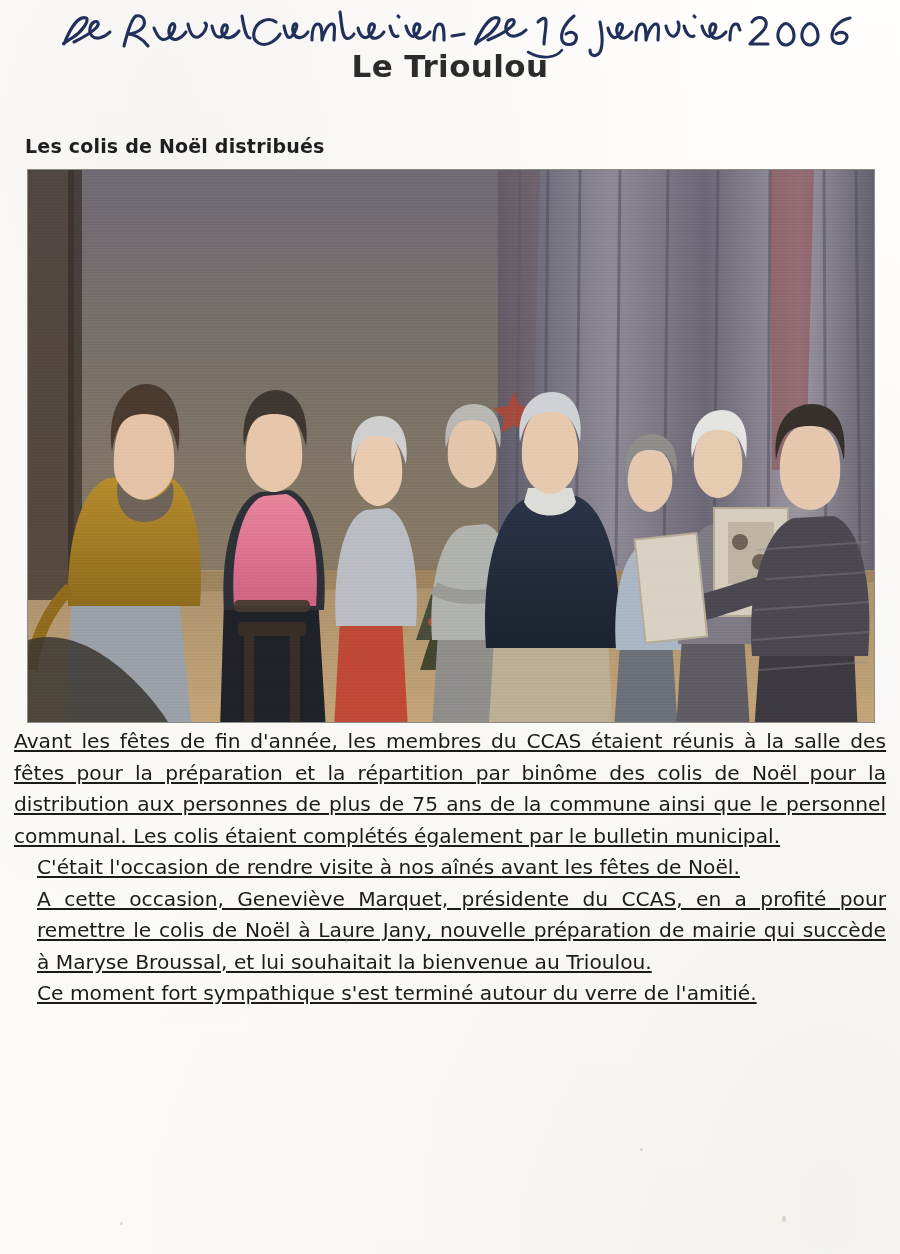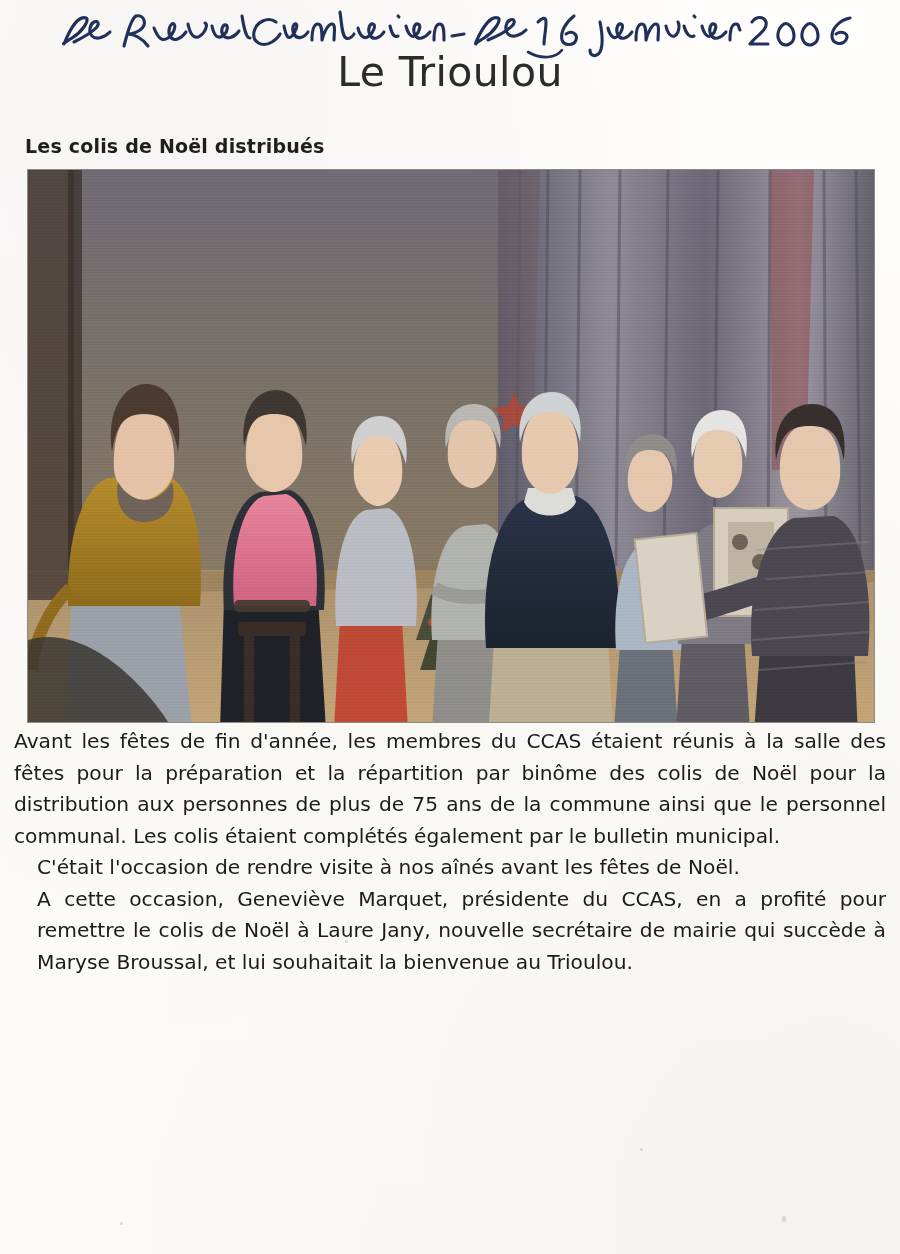--- a/index.html
+++ b/index.html
@@ -40,22 +40,22 @@
   .handwriting svg { display: block; }
 
   
   .commune-title {
     position: absolute;
     top: 48px;
     left: 0;
     width: 900px;
     text-align: center;
     font-family: "DejaVu Sans", sans-serif;
-    font-weight: normal;
-    font-size: 41px;
+    font-weight: bold;
+    font-size: 31px;
     letter-spacing: 0.4px;
     color: #2b2b2b;
   }
 
   .headline {
     position: absolute;
     top: 122px;
     left: 25px;
     font-family: "DejaVu Sans", sans-serif;
     font-weight: bold;
@@ -93,20 +93,21 @@
     left: 14px;
     width: 872px;
     font-family: "DejaVu Sans", sans-serif;
     font-size: 20.2px;
     line-height: 31.5px;
     color: #1b1b1b;
   }
   .article p {
     margin: 0;
     text-align: justify;
+    text-decoration: underline;
   }
   .article p + p { margin-top: 0; margin-left: 23px; }
 
   
   .speck {
     position: absolute;
     background: #b9b4ab;
     border-radius: 50%;
     opacity: 0.5;
     pointer-events: none;
@@ -349,20 +350,21 @@
       <path d="M0 470 C60 452 120 520 140 552 L0 552 Z" fill="#3a3630" opacity="0.85"></path>
 
       <rect x="0" y="0" width="846" height="552" fill="none"></rect>
     </svg>
     <div class="photo-grain"></div>
   </div>
 
   <div class="article">
     <p>Avant les fêtes de fin d'année, les membres du CCAS étaient réunis à la salle des fêtes pour la préparation et la répartition par binôme des colis de Noël pour la distribution aux personnes de plus de 75 ans de la commune ainsi que le personnel communal. Les colis étaient complétés également par le bulletin municipal.</p>
     <p>C'était l'occasion de rendre visite à nos aînés avant les fêtes de Noël.</p>
-    <p>A cette occasion, Geneviève Marquet, présidente du CCAS, en a profité pour remettre le colis de Noël à Laure Jany, nouvelle secrétaire de mairie qui succède à Maryse Broussal, et lui souhaitait la bienvenue au Trioulou.</p>
+    <p>A cette occasion, Geneviève Marquet, présidente du CCAS, en a profité pour remettre le colis de Noël à Laure Jany, nouvelle préparation de mairie qui succède à Maryse Broussal, et lui souhaitait la bienvenue au Trioulou.</p>
+    <p>Ce moment fort sympathique s'est terminé autour du verre de l'amitié.</p>
   </div>
 
   <div class="speck" style="left:120px; top:1222px; width:3px; height:3px;"></div>
   <div class="speck" style="left:782px; top:1216px; width:4px; height:6px;"></div>
   <div class="speck" style="left:345px; top:940px; width:3px; height:3px;"></div>
   <div class="speck" style="left:640px; top:1148px; width:3px; height:3px;"></div>
 </div>
 
 </body></html>

